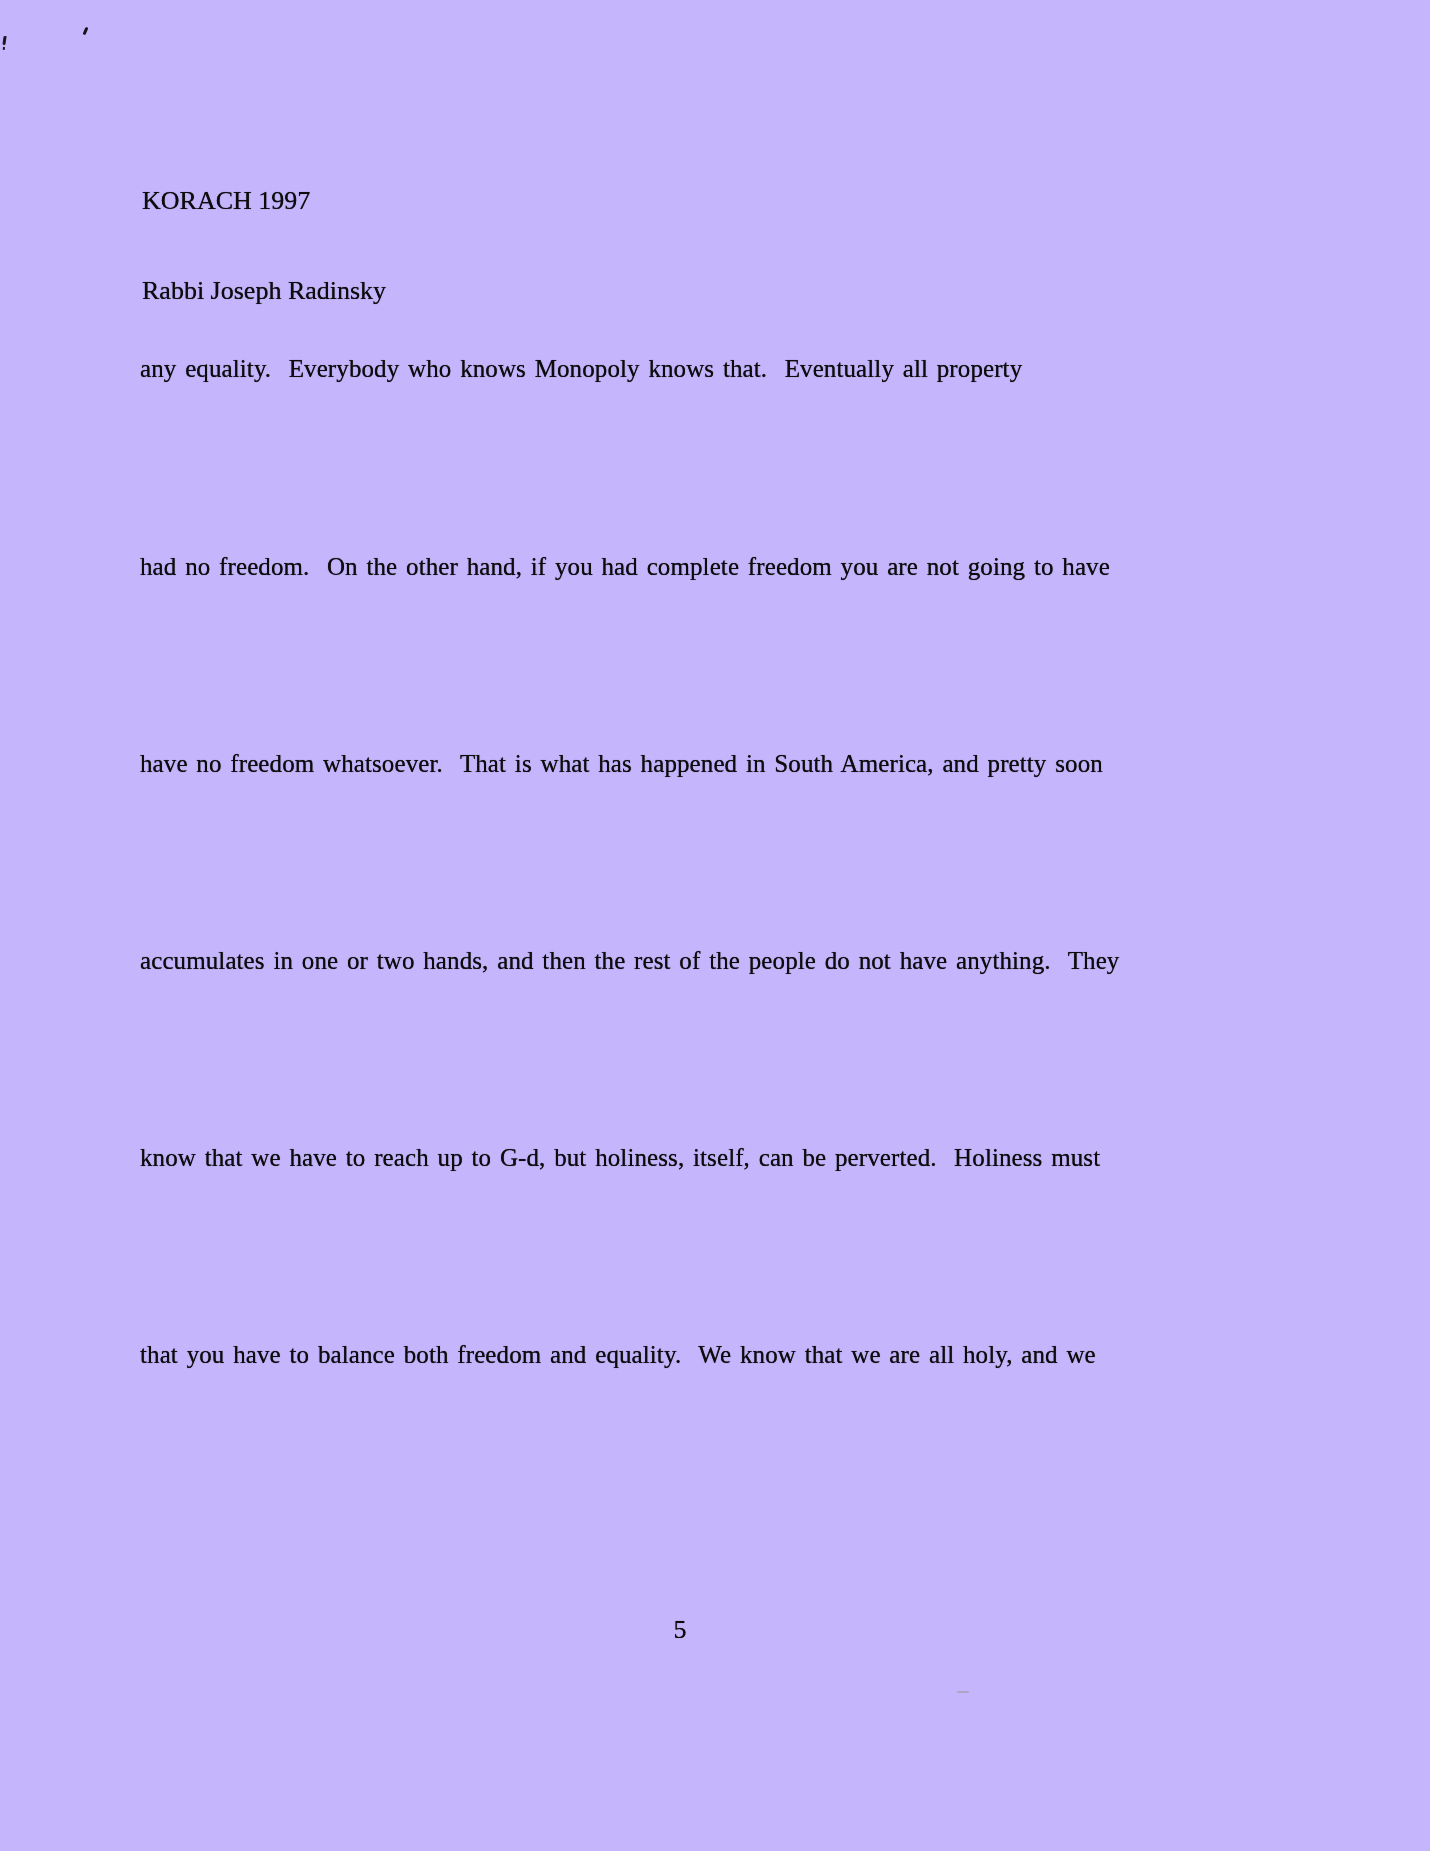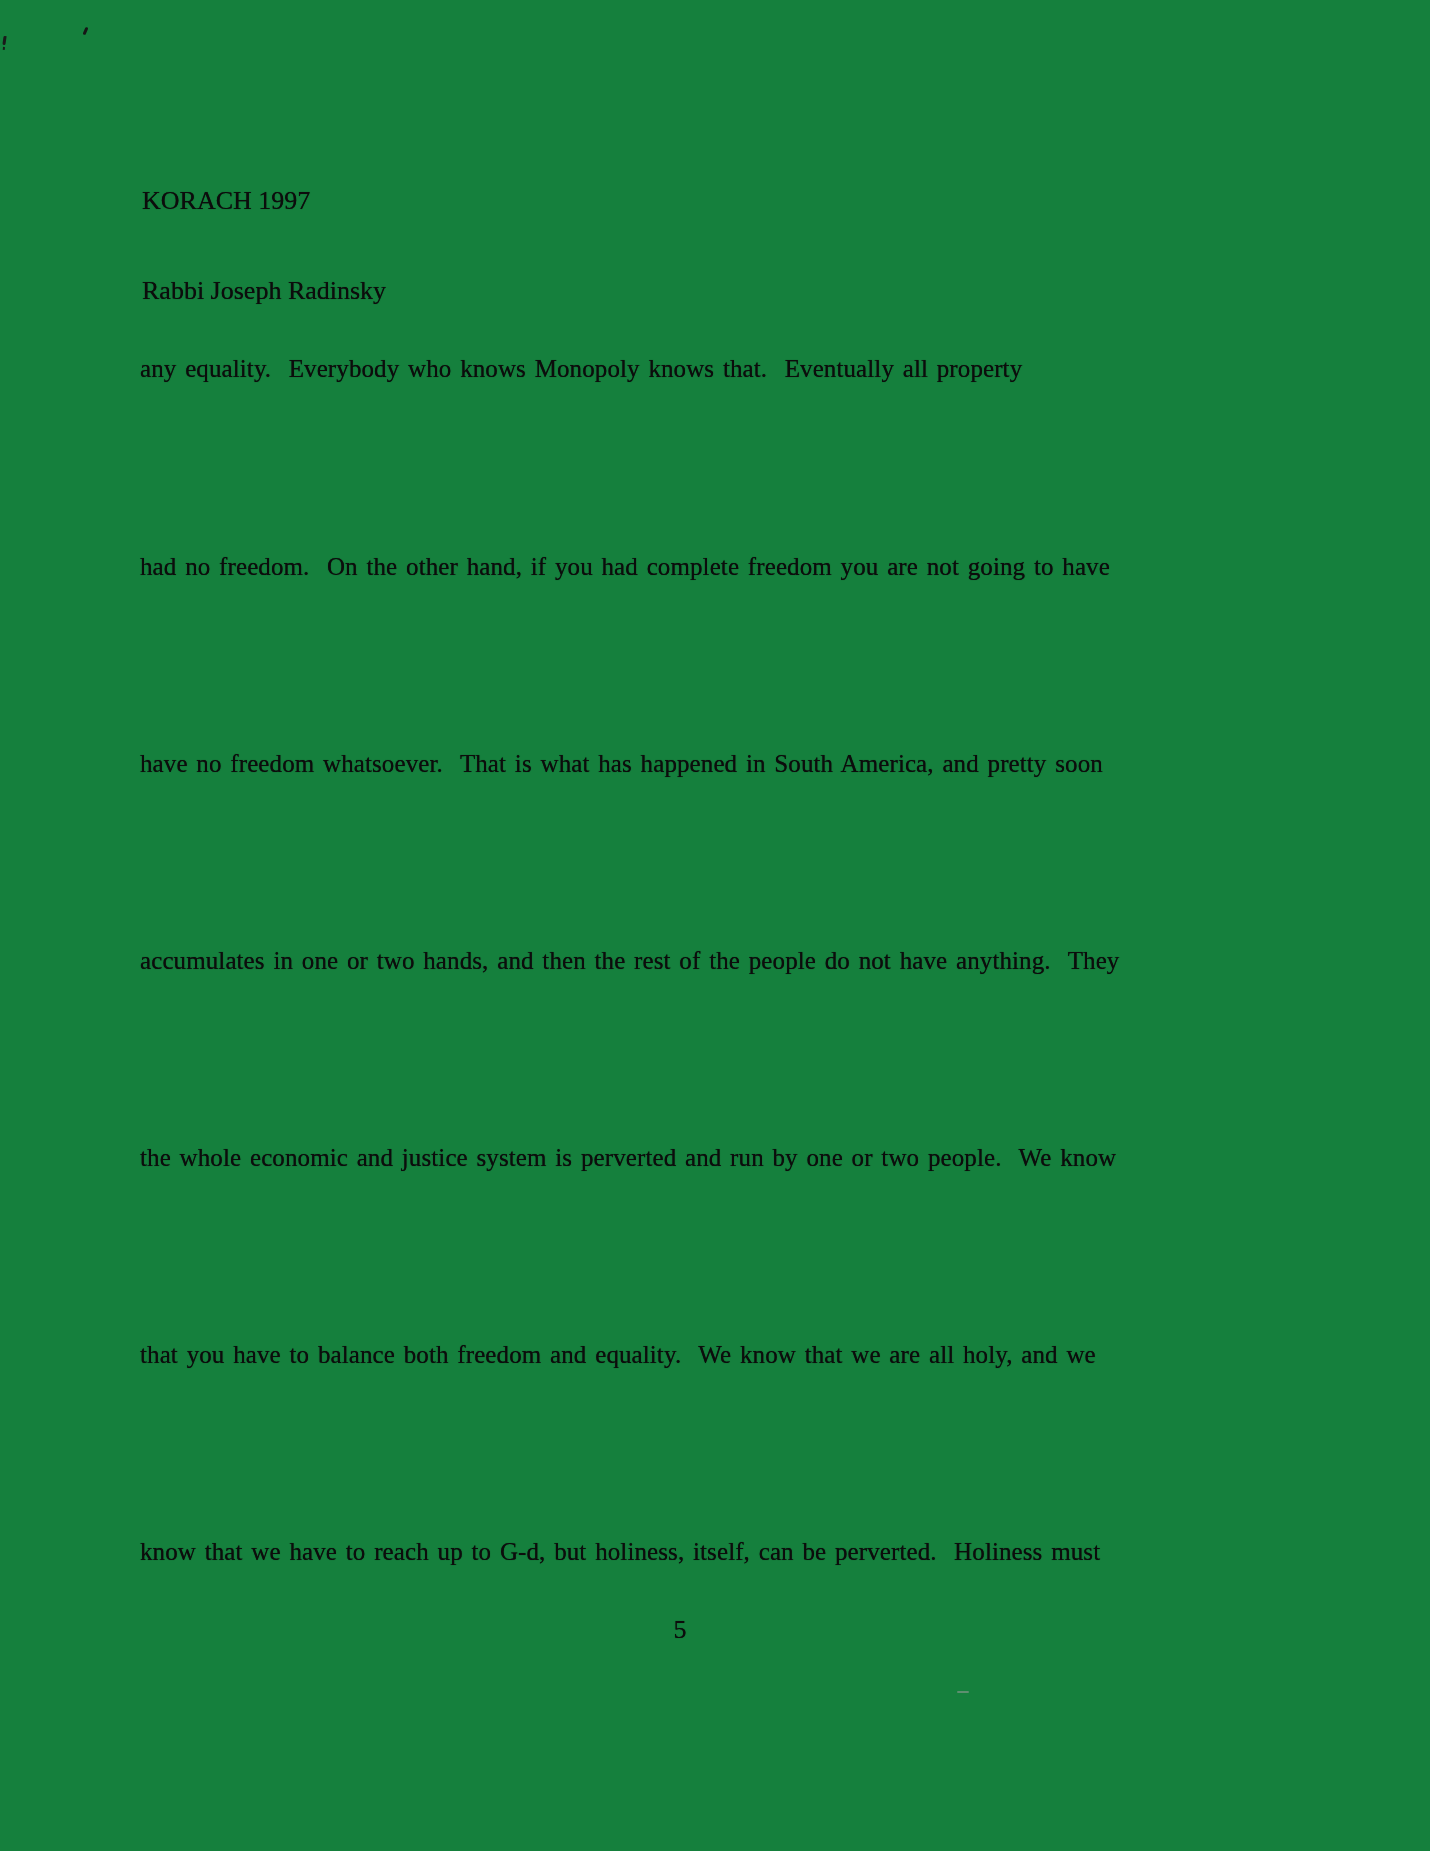--- a/index.html
+++ b/index.html
@@ -4,21 +4,21 @@
 <style>
   html, body {
     margin: 0;
     padding: 0;
     background: #ffffff;
   }
   .page {
     position: relative;
     width: 1430px;
     height: 1851px;
-    background: #15803d;
+    background: #c4b5fd;
     overflow: hidden;
     font-family: "Liberation Serif", "DejaVu Serif", serif;
     color: #0c0c0c;
   }
   .ink {
     color: #0c0c0c;
     text-shadow: 0 0 0.7px rgba(12,12,12,0.85);
   }
   .doc-header {
     position: absolute;
@@ -104,23 +104,22 @@
   <div class="doc-header ink">
     <div>KORACH 1997</div>
     <div>Rabbi Joseph Radinsky</div>
   </div>
 
   <div class="doc-body ink">
     <div class="text-line">any equality.  Everybody who knows Monopoly knows that.  Eventually all property</div>
     <div class="text-line">had no freedom.  On the other hand, if you had complete freedom you are not going to have</div>
     <div class="text-line">have no freedom whatsoever.  That is what has happened in South America, and pretty soon</div>
     <div class="text-line">accumulates in one or two hands, and then the rest of the people do not have anything.  They</div>
-    <div class="text-line">the whole economic and justice system is perverted and run by one or two people.  We know</div>
+    <div class="text-line">know that we have to reach up to G-d, but holiness, itself, can be perverted.  Holiness must</div>
     <div class="text-line">that you have to balance both freedom and equality.  We know that we are all holy, and we</div>
-    <div class="text-line">know that we have to reach up to G-d, but holiness, itself, can be perverted.  Holiness must</div>
     
     
     
     
     
     
     
     
     
     

